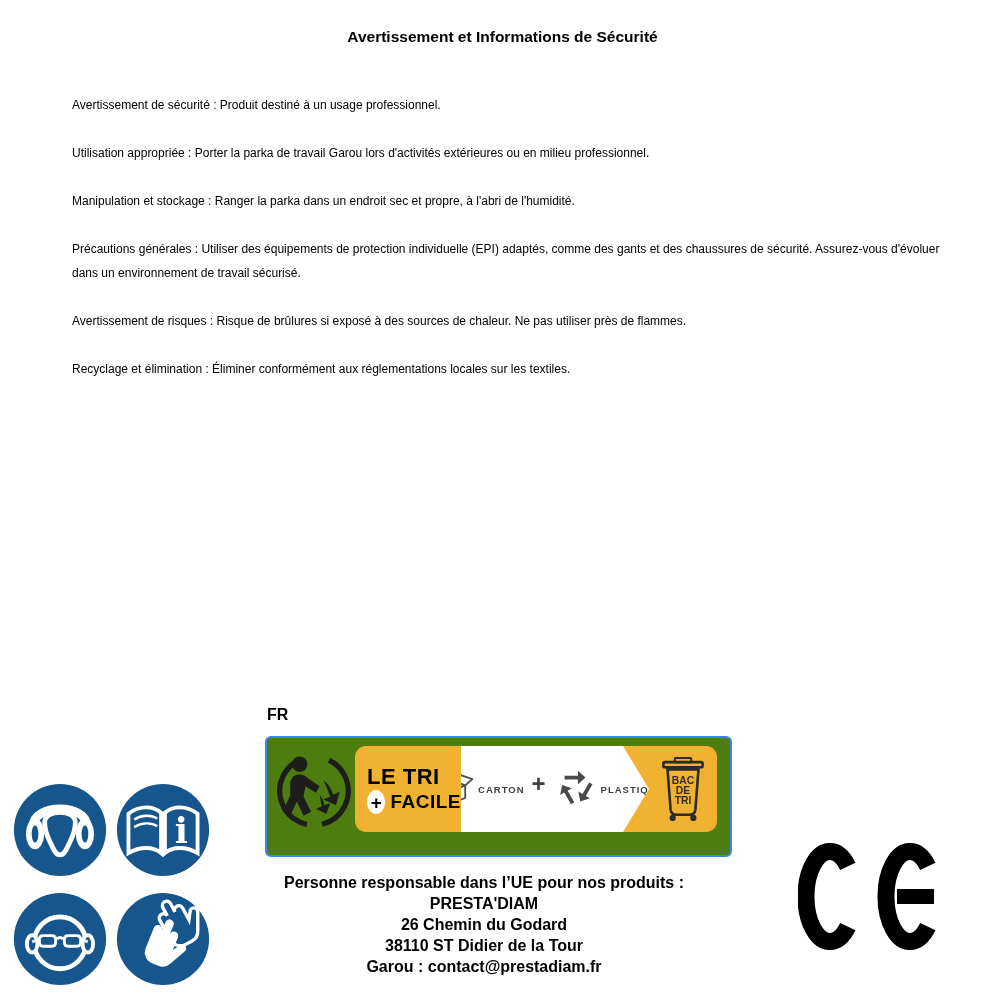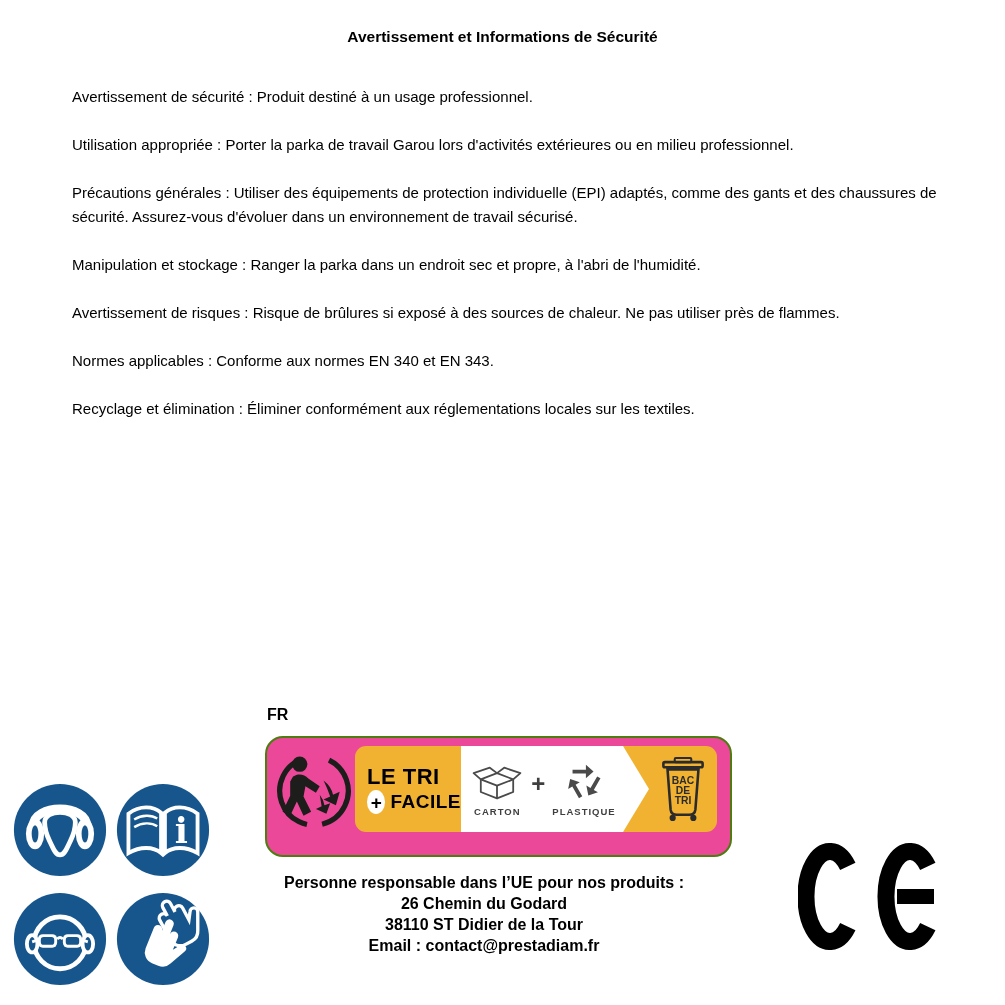--- a/index.html
+++ b/index.html
@@ -12,36 +12,36 @@
     color: #000;
     overflow: hidden;
   }
   
   #title {
     position: absolute; top: 28px; left: 0; width: 100%;
     text-align: center; font-size: 15.5px; font-weight: bold; margin: 0;
   }
   
   #paras {
-    position: absolute; left: 72px; top: 85px; width: 873px;
-    font-size: 15px; line-height: 24px;
+    position: absolute; left: 72px; top: 93px; width: 873px;
+    font-size: 12px; line-height: 24px;
   }
   #paras p { margin: 0 0 24px 0; }
   
   #pictos {
     position: absolute; left: 12px; top: 782px;
     display: grid; grid-template-columns: 96px 96px; grid-auto-rows: 96px;
     column-gap: 7px; row-gap: 13px;
   }
   #pictos svg { width: 96px; height: 96px; display:block; }
   
   #fr-label { position:absolute; left:267px; top:706px; font-size:16px; font-weight:bold; margin:0; }
   #banner {
     position:absolute; left:265px; top:736px; width:467px; height:121px;
-    background:#ec4899; border:2px solid #4d7c0f; border-radius:18px;
+    background:#4d7c0f; border:2px solid #3b82f6; border-radius:6px;
   }
   #triman { position:absolute; left:7px; top:11px; width:80px; height:80px; }
   #band {
     position:absolute; left:88px; top:8px; width:362px; height:86px;
     border-radius:11px; display:flex; align-items:stretch; overflow:hidden;
   }
   #letri { width:106px; display:flex; flex-direction:column; justify-content:center; padding-left:12px; }
   .letri-l1 { font-size:22px; font-weight:900; letter-spacing:0.5px; line-height:26px; }
   .letri-row { display:flex; align-items:center; gap:5px; }
   .plus-circle {
@@ -49,21 +49,21 @@
     display:flex; align-items:center; justify-content:center;
     font-size:19px; font-weight:900; line-height:1;
   }
   .letri-l2 { font-size:19px; font-weight:700; letter-spacing:0.5px; }
   #white-arrow {
     width:188px; background:#fff;
     clip-path: polygon(0 0, calc(100% - 26px) 0, 100% 50%, calc(100% - 26px) 100%, 0 100%);
     display:flex; align-items:center; justify-content:center;
     gap:7px; padding-right:24px;
   }
-  .material { display:flex; flex-direction:column; align-items:center; gap:2px; }
+  .material { display:flex; flex-direction:row; align-items:center; gap:2px; }
   .material-label { font-size:9.5px; font-weight:bold; letter-spacing:1px; color:#3f3f3f; }
   .mid-plus { font-size:24px; font-weight:900; color:#3f3f3f; margin-top:-10px; }
   #bin-zone { flex:1; display:flex; align-items:center; justify-content:center; }
   #tagline {
     position:absolute; right:16px; top:94px;
     font-size:16.5px; font-style:italic; font-weight:bold; color:#1d1d1b; margin:0;
   }
   
   #resp {
     position:absolute; left:234px; top:872px; width:500px;
@@ -76,24 +76,23 @@
 </head>
 <body>
 
 <div id="page">
 
   <h1 id="title">Avertissement et Informations de Sécurité</h1>
 
   <div id="paras">
     <p>Avertissement de sécurité : Produit destiné à un usage professionnel.</p>
     <p>Utilisation appropriée : Porter la parka de travail Garou lors d'activités extérieures ou en milieu professionnel.</p>
+    <p>Manipulation et stockage : Ranger la parka dans un endroit sec et propre, à l'abri de l'humidité.</p>
     <p>Précautions générales : Utiliser des équipements de protection individuelle (EPI) adaptés, comme des gants et des chaussures de sécurité. Assurez-vous d'évoluer dans un environnement de travail sécurisé.</p>
-    <p>Manipulation et stockage : Ranger la parka dans un endroit sec et propre, à l'abri de l'humidité.</p>
     <p>Avertissement de risques : Risque de brûlures si exposé à des sources de chaleur. Ne pas utiliser près de flammes.</p>
-    <p>Normes applicables : Conforme aux normes EN 340 et EN 343.</p>
     <p>Recyclage et élimination : Éliminer conformément aux réglementations locales sur les textiles.</p>
   </div>
 
   <div id="pictos">
 
     <svg viewBox="0 0 100 100">
       <circle cx="50" cy="50" r="48" fill="#17568C"></circle>
       <path d="M22,46 C22,22 78,22 78,46" stroke="#fff" stroke-width="9" fill="none"></path>
       <ellipse cx="24" cy="54" rx="9.5" ry="16" fill="#fff"></ellipse>
       <ellipse cx="76" cy="54" rx="9.5" ry="16" fill="#fff"></ellipse>
@@ -195,23 +194,24 @@
           <text x="23" y="36" text-anchor="middle" font-size="10" font-weight="bold" fill="#2b2b2b">DE</text>
           <text x="23" y="46" text-anchor="middle" font-size="10" font-weight="bold" fill="#2b2b2b">TRI</text>
         </svg>
       </div>
     </div>
 
   </div>
 
   <div id="resp">
     <div>Personne responsable dans l’UE pour nos produits :</div>
+    <div>PRESTA'DIAM</div>
     <div>26 Chemin du Godard</div>
     <div>38110 ST Didier de la Tour</div>
-    <div>Email : contact@prestadiam.fr</div>
+    <div>Garou : contact@prestadiam.fr</div>
   </div>
 
   <svg id="ce" viewBox="0 0 141 107" aria-label="CE">
     <g stroke="#000" stroke-width="17" fill="none">
       <path d="M49.8,23.4 A24,45 0 1 0 49.8,83.6"></path>
       <path d="M129.8,23.4 A24,45 0 1 0 129.8,83.6"></path>
     </g>
     <line x1="99" y1="53.5" x2="136" y2="53.5" stroke="#000" stroke-width="15"></line>
   </svg>
 

